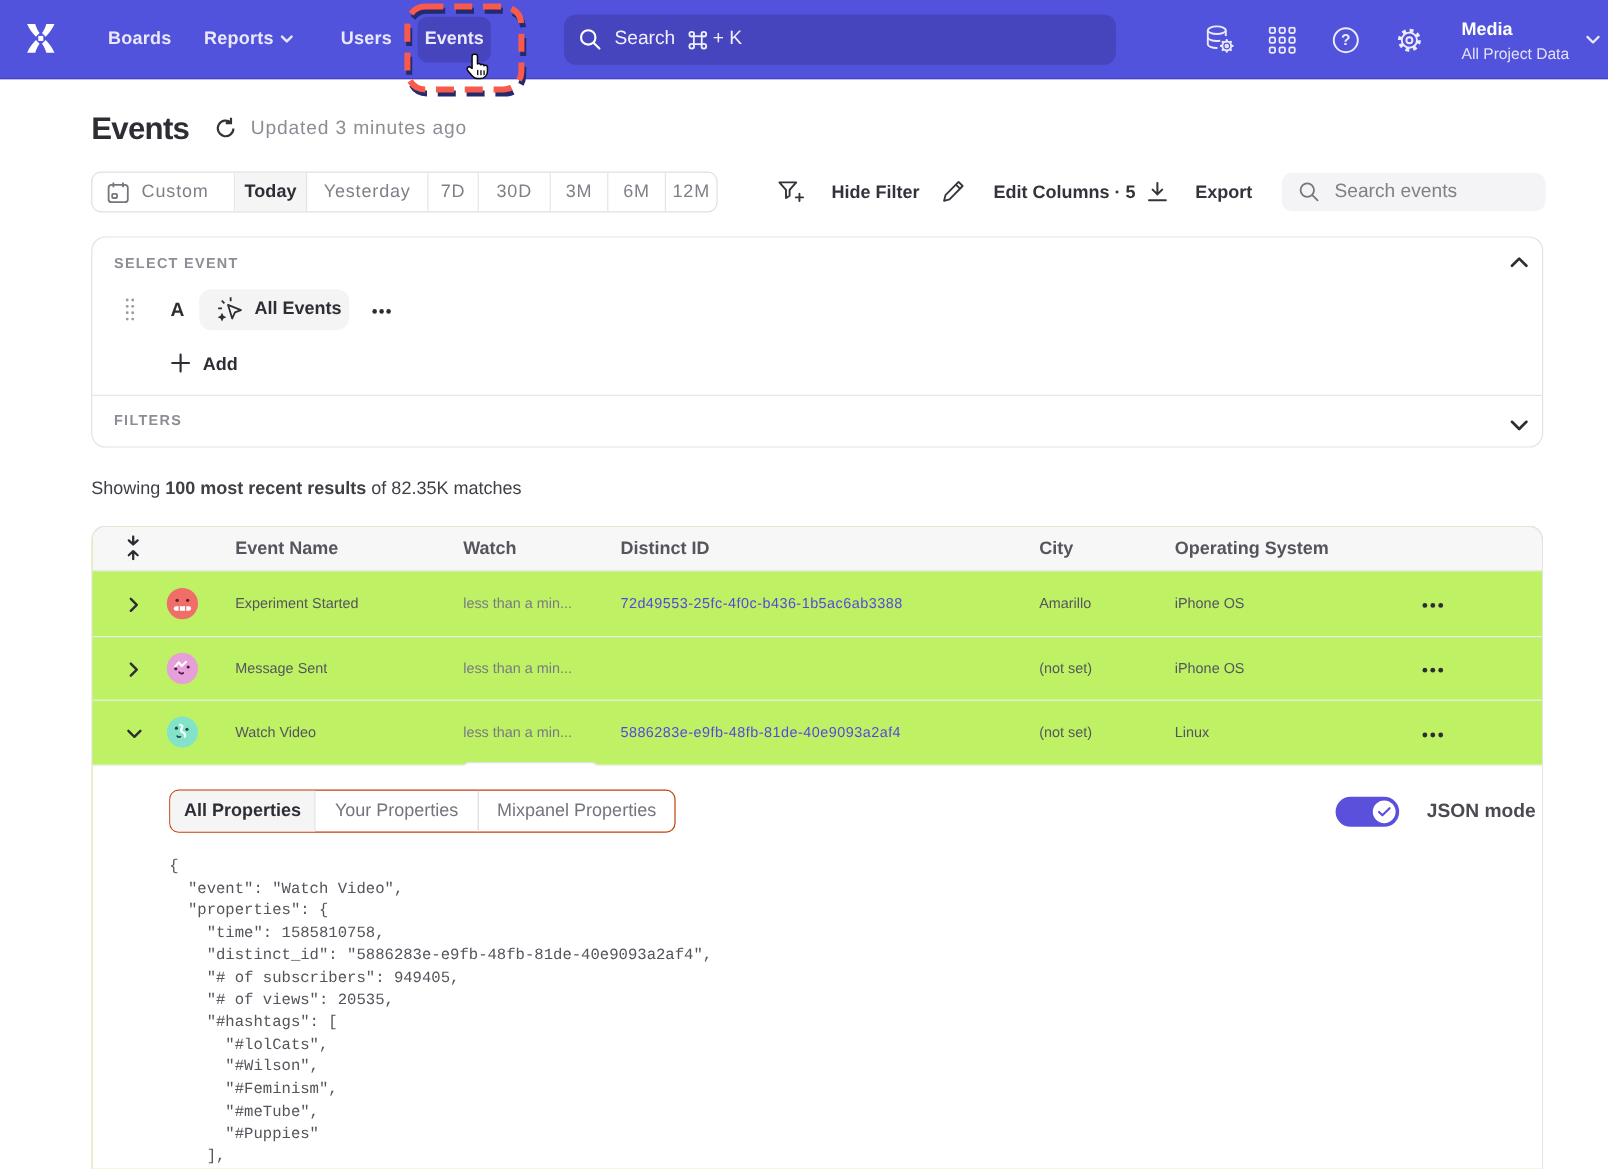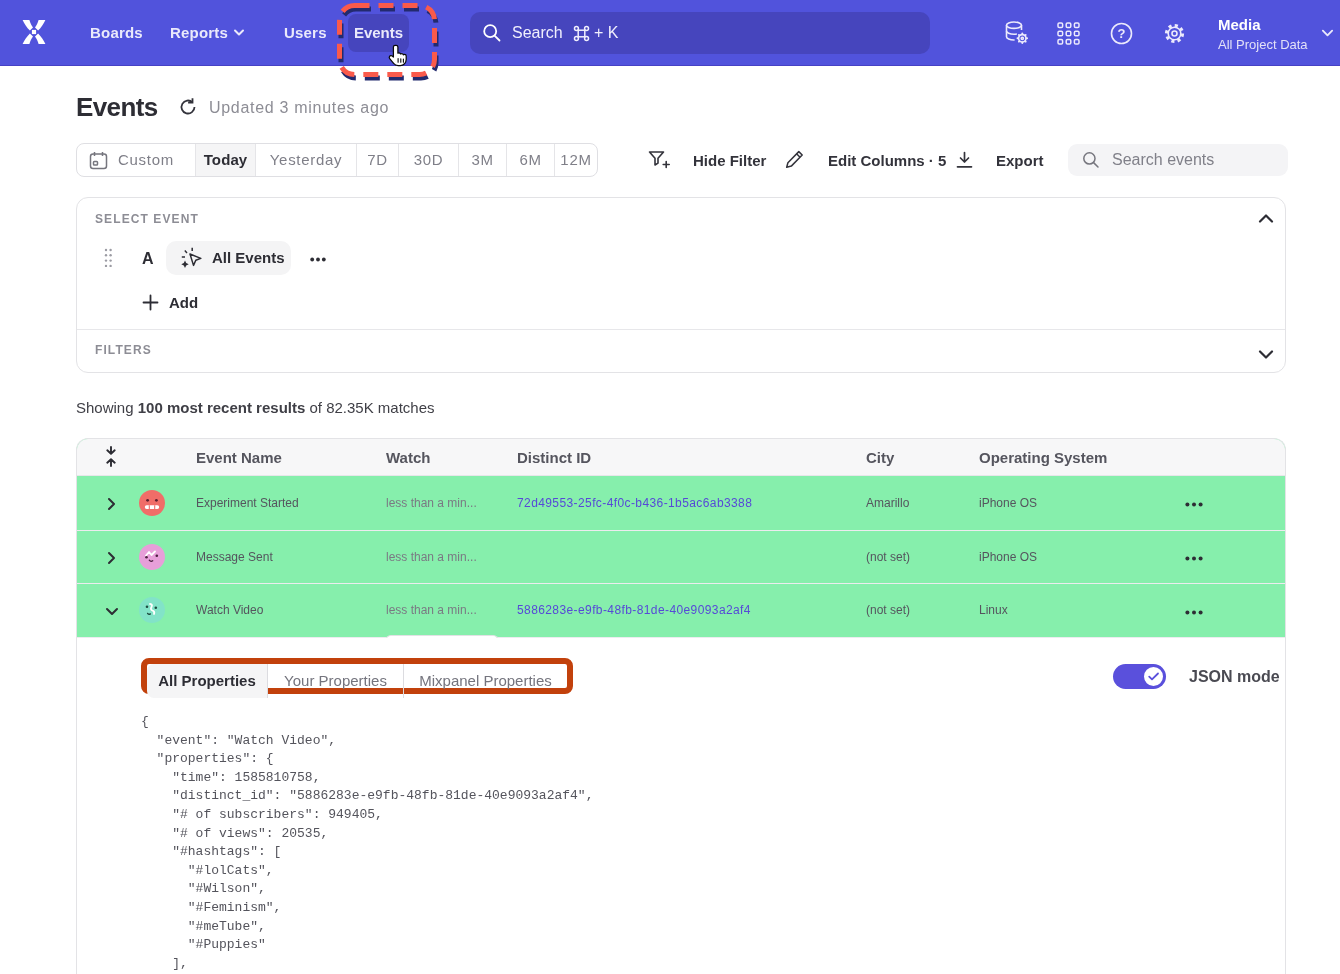--- a/index.html
+++ b/index.html
@@ -49,34 +49,34 @@
     border-radius:10px; }
   #chip .t { position:absolute; left:46px; top:0; line-height:34px; font-size:15px; font-weight:bold; color:#2d2d34; }
   #addrow { position:absolute; left:65px; top:96px; font-size:15px; font-weight:bold; color:#2d2d34; }
   #filtersrow { position:absolute; left:0; top:131px; width:1208px; height:44px; border-top:1px solid #e7e7ea; }
 
   
   #showing { position:absolute; left:76px; top:399px; font-size:15px; color:#3f3f46; }
 
   
   #table { position:absolute; left:76px; top:438px; width:1210px; height:536px;
-    border:1px solid #e3e3e6; border-bottom:none; border-radius:12px 12px 0 0; background:#86efac; overflow:hidden; }
+    border:1px solid #e3e3e6; border-bottom:none; border-radius:12px 12px 0 0; background:#bef264; overflow:hidden; }
   #thead { position:absolute; left:0; top:0; width:1208px; height:37px; background:#f7f7f8;
     border-bottom:1px solid #e7e7ea; }
   .th { position:absolute; top:0; line-height:37px; font-size:15px; font-weight:bold; color:#55555e; }
   .row { position:absolute; left:0; width:1208px; height:55px; border-bottom:1px solid #ececef; }
   .cell { position:absolute; top:0; font-size:12px; color:#55555e; }
   .link { color:#5649d7; letter-spacing:0.4px; }
   .gray { color:#7a7a83; }
   .avatar { position:absolute; left:62px; width:26px; height:26px; border-radius:50%; }
 
   
   #expand { position:absolute; left:0; top:199px; width:1208px; height:337px; background:#fff; }
   #tabs { position:absolute; left:64px; top:20px; height:36px; display:flex;
-    border:6px solid #c2410c; border-radius:8px; background:#fff; }
+    border:1px solid #c2410c; border-radius:8px; background:#fff; }
   #tabs .tab { height:34px; line-height:34px; text-align:center; font-size:15px; color:#74747d;
     border-right:1px solid #dcdce0; }
   #tabs .tab:last-child { border-right:none; border-radius:0 7px 7px 0; }
   #tabs .tsel { background:#f5f5f6; font-weight:bold; color:#2d2d34; border-radius:7px 0 0 7px; }
   #toggle { position:absolute; left:1036px; top:26px; width:53px; height:25px; background:#5a50dc; border-radius:13px; }
   #knob { position:absolute; right:1px; top:1px; width:23px; height:23px; background:#fff;
     border:2px solid #5a50dc; border-radius:50%; }
   #jsonmode { position:absolute; left:1112px; top:30px; font-size:16px; font-weight:bold; color:#4a4a52; }
   #json { position:absolute; left:64px; top:75px; font-family:"Liberation Mono", monospace;
     font-size:13px; line-height:18.6px; color:#54545c; white-space:pre; }

